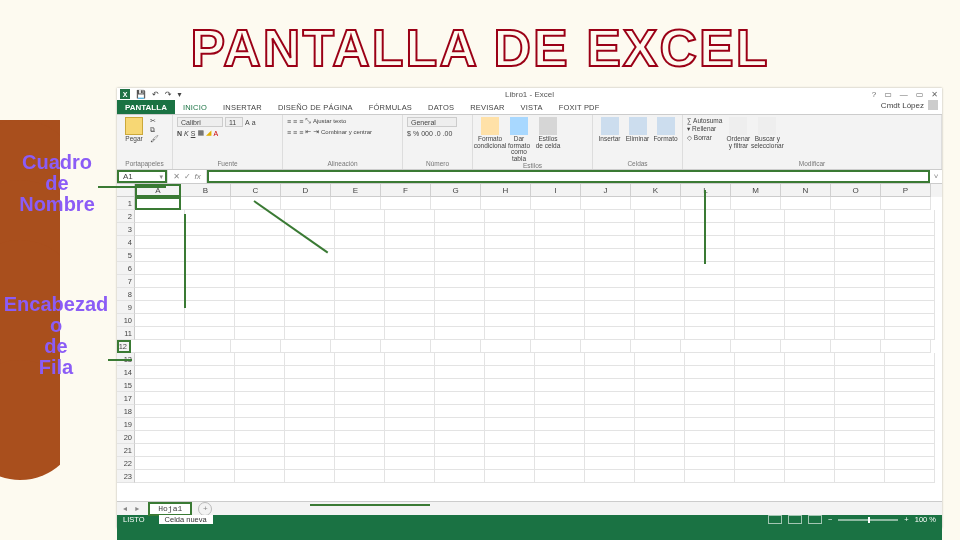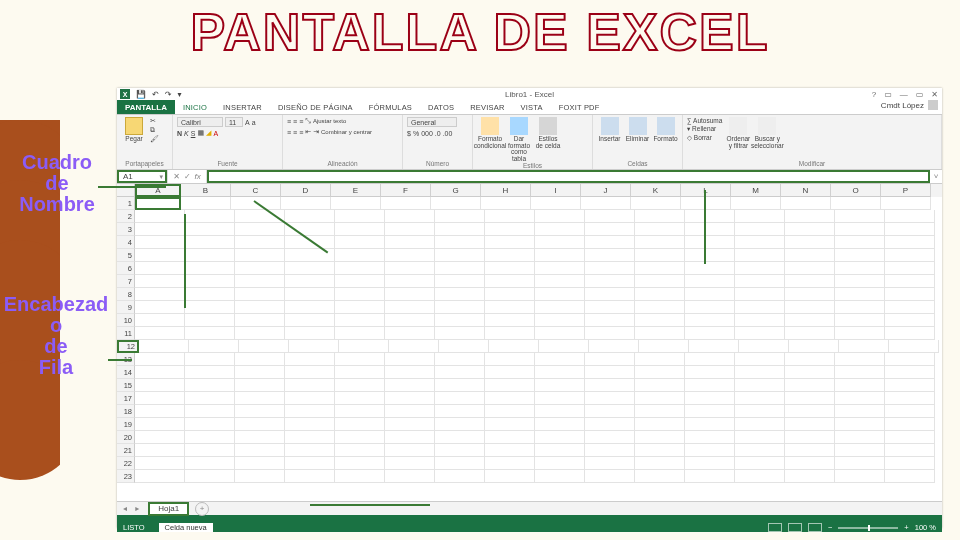--- a/index.html
+++ b/index.html
@@ -10,21 +10,21 @@
     position: relative;
     overflow: hidden;
   }
   .slide-title {
     text-align: center;
     font-size: 52px;
     font-weight: 700;
     color: #fdfaf0;
     -webkit-text-stroke: 2px #9b0016;
     letter-spacing: 2px;
-    margin-top: 2px;
+    margin-top: 18px;
     font-family: Arial, sans-serif;
   }
   .left-decor {
     position: absolute;
     left: -40px; top: 120px;
     width: 100px; height: 440px;
     overflow: hidden;
   }
   .left-decor div {
     width: 120px; height: 120px;
@@ -153,21 +153,21 @@
   .row-h {
     width: 18px;
     border-right:1px solid #ccc;
     border-bottom:1px solid #e3e3e3;
     background:#f3f3f3;
     font-size:7.5px;
     display:flex; align-items:center; justify-content:flex-end;
     padding-right:2px;
     color:#444;
   }
-  .row-h.sel { border:2px solid #3a7a34; width:22px; }
+  .row-h.sel { border:2px solid #3a7a34; width:14px; }
   .cell {
     flex:0 0 50px;
     border-right:1px solid #e3e3e3;
     border-bottom:1px solid #e3e3e3;
     background:#fff;
   }
   .cell.active { border:2px solid #3a7a34; flex:0 0 46px; }
 
   .sheet-tabs {
     height: 14px;
@@ -179,34 +179,35 @@
     gap:6px;
     padding-left: 6px;
   }
   .sheet-tabs .nav { color:#888; letter-spacing:3px; }
   .sheet-tabs .stab {
     padding: 0 8px;
     height: 14px;
     display:flex; align-items:center;
     border: 2px solid #3a7a34;
     background:#fff;
+    font-family:Liberation Mono, monospace;
   }
   .sheet-tabs .plus {
     width:14px; height:14px;
     border:1px solid #bbb; border-radius:50%;
     display:flex; align-items:center; justify-content:center;
     color:#888;
   }
 
   .statusbar {
-    height: 17px;
+    height: 26px;
     background: #1a7243;
     color: #fff;
     display:flex;
-    align-items:flex-end;
+    align-items:flex-start;
     font-size:7.5px;
     padding: 0 6px;
     justify-content: space-between;
   }
   .statusbar .left { display:flex; gap:14px; align-items:center;}
   .statusbar .right { display:flex; gap:6px; align-items:center;}
   .statusbar .viewbtn { width:14px; height:9px; border:1px solid rgba(255,255,255,.6);}
   .statusbar .zoom-track { width:60px; height:2px; background:rgba(255,255,255,.5); position:relative;}
   .statusbar .zoom-track::after { content:""; position:absolute; left:50%; top:-2px; width:2px; height:6px; background:#fff;}
 

